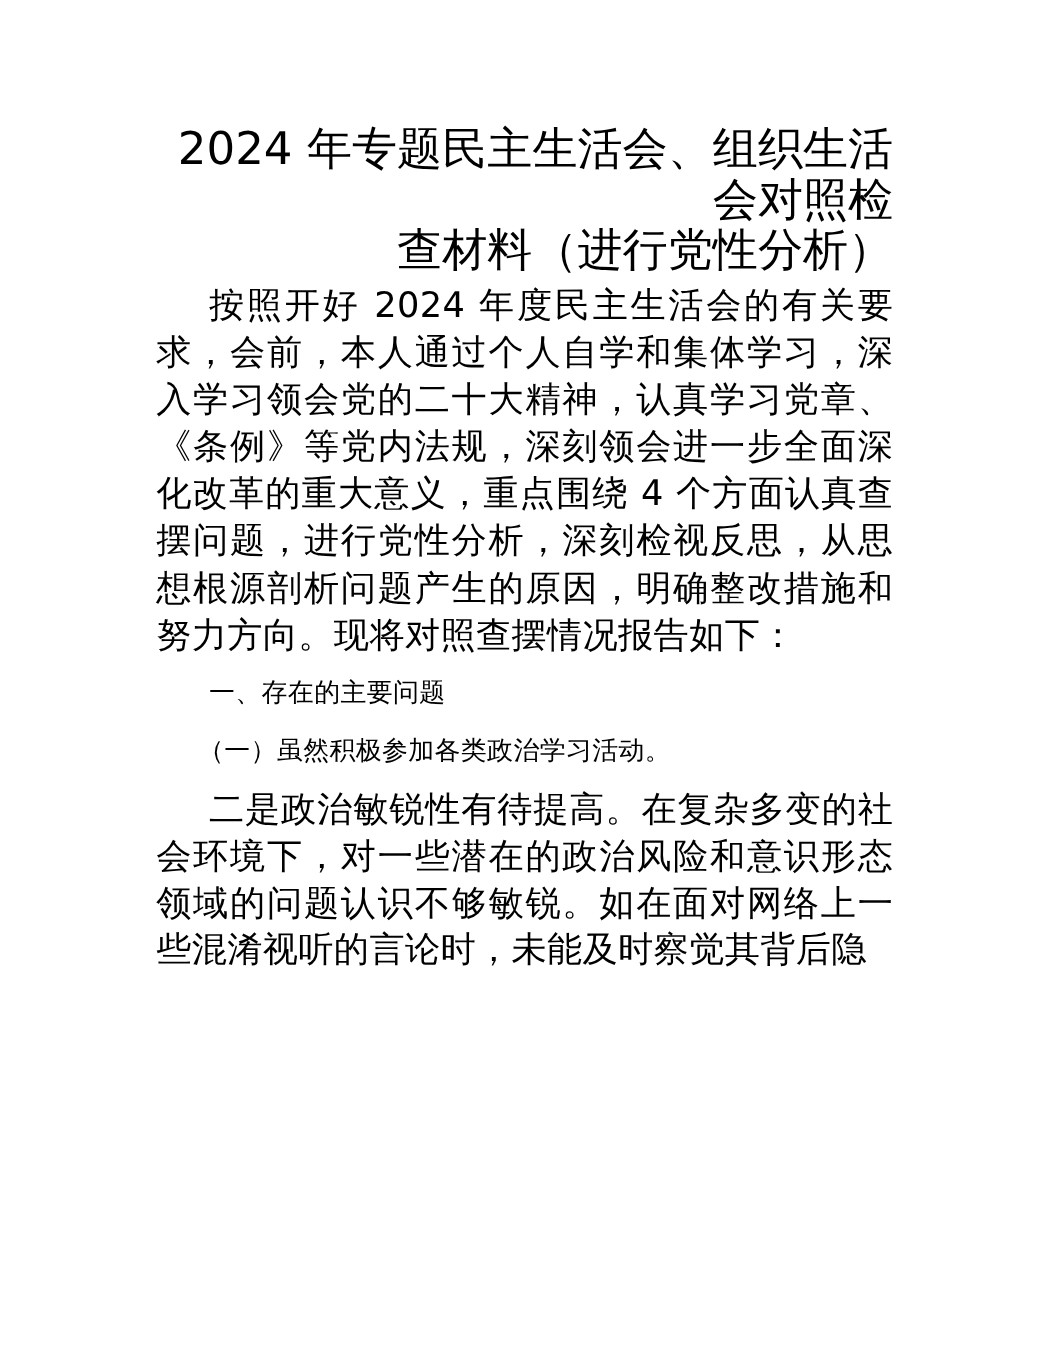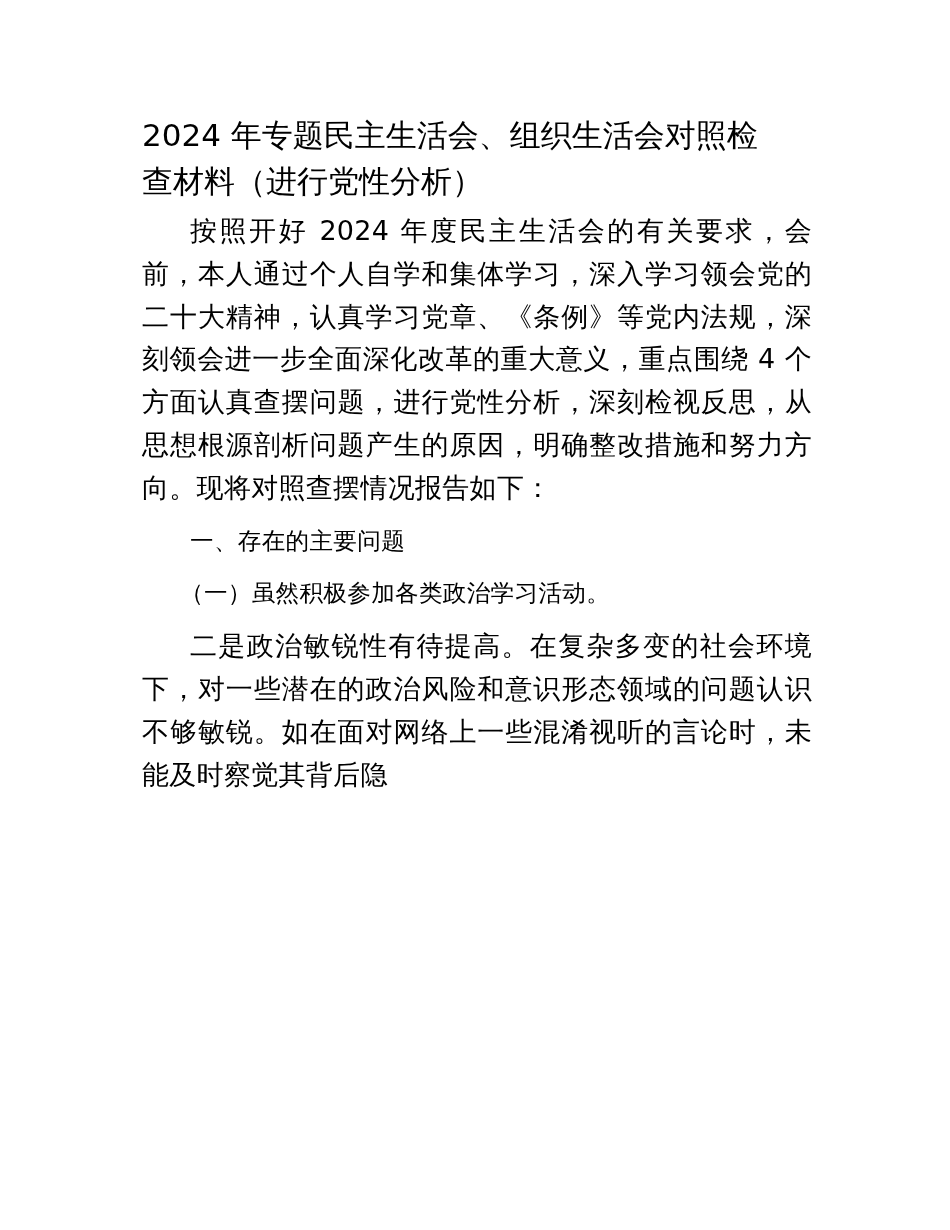--- a/index.html
+++ b/index.html
@@ -15,30 +15,30 @@
       font-family: "DejaVu Sans", "Liberation Sans", sans-serif;
       color: #000000;
     }
     .page {
       position: absolute;
       left: 142px;
       top: 112px;
       width: 670px;
     }
     .title {
-      font-size: 31px;
+      font-size: 41px;
       line-height: 46px;
-      text-align: left;
+      text-align: right;
       margin: 0 0 6px 0;
       font-weight: normal;
       letter-spacing: 0px;
     }
     .title span { display: block; }
     .para {
-      font-size: 27px;
+      font-size: 32px;
       line-height: 42.8px;
       margin: 0;
       text-align: justify;
       text-align-last: left;
       letter-spacing: 0.3px;
     }
     .indent { text-indent: 48px; }
     .heading1 {
       font-size: 23.6px;
       line-height: 42.8px;

